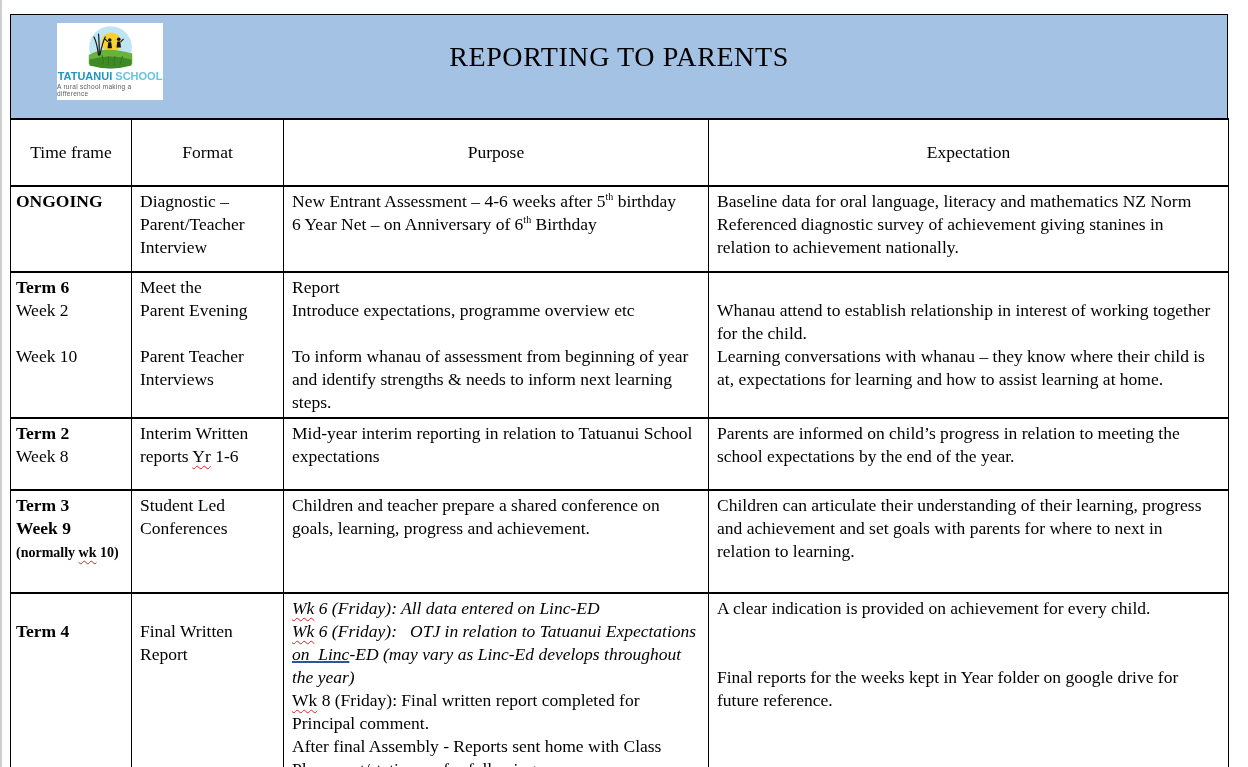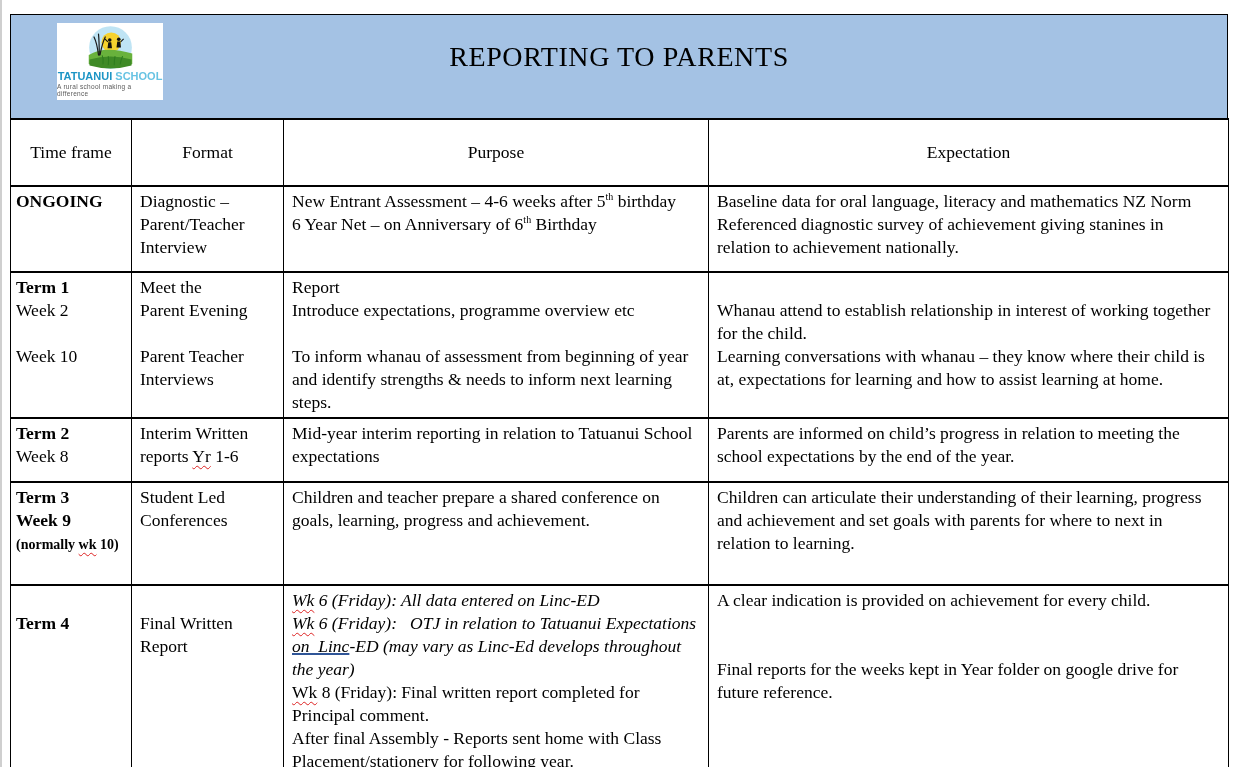--- a/index.html
+++ b/index.html
@@ -34,21 +34,21 @@
   col.c1{width:121px} col.c2{width:152px} col.c3{width:425px} col.c4{width:520px}
   td, th {
     box-sizing:border-box; border:1px solid #000;
     border-top-width:2px; border-bottom-width:2px;
     font-size:17.5px; line-height:23px; padding:3px 8px;
     vertical-align:top; text-align:left;
   }
   th { font-weight:normal; text-align:center; vertical-align:middle; }
   td { white-space:pre-line; }
   tr.r-head{height:67px} tr.r-ongoing{height:86px} tr.r-t1{height:137px}
-  tr.r-t2{height:64px} tr.r-t3{height:103px} tr.r-t4{height:185px}
+  tr.r-t2{height:72px} tr.r-t3{height:103px} tr.r-t4{height:185px}
   td.c-time { padding-left:5px; }
   .b { font-weight:bold; }
   .it { font-style:italic; }
   .sm { font-size:14px; line-height:15px; }
   .sq {
     text-decoration:underline; text-decoration-style:wavy;
     text-decoration-color:#dd2222; text-decoration-thickness:1px;
     text-underline-offset:3px; text-decoration-skip-ink:none;font-family:Liberation Serif, serif;
   }
   .ulb { text-decoration:underline; text-decoration-color:#2f5597; text-decoration-thickness:1.5px;text-align:right; }
@@ -115,21 +115,21 @@
       <td class="c-time"><span class="b">ONGOING</span></td>
       <td>Diagnostic –
 Parent/Teacher
 Interview</td>
       <td><span>New Entrant Assessment – 4-6 weeks after 5</span><sup>th</sup><span> birthday
 6 Year Net – on Anniversary of 6</span><sup>th</sup><span> Birthday</span></td>
       <td>Baseline data for oral language, literacy and mathematics NZ Norm Referenced diagnostic survey of achievement giving stanines in relation to achievement nationally.</td>
     </tr>
 
     <tr class="r-t1">
-      <td class="c-time"><span class="b">Term 1</span><span>
+      <td class="c-time"><span class="b">Term 6</span><span>
 Week 2
 
 Week 10</span></td>
       <td>Meet the
 Parent Evening
 
 Parent Teacher
 Interviews</td>
       <td>Report
 Introduce expectations, programme overview etc

